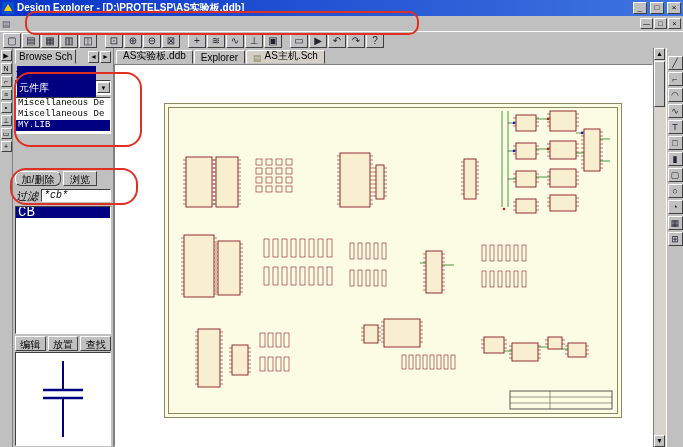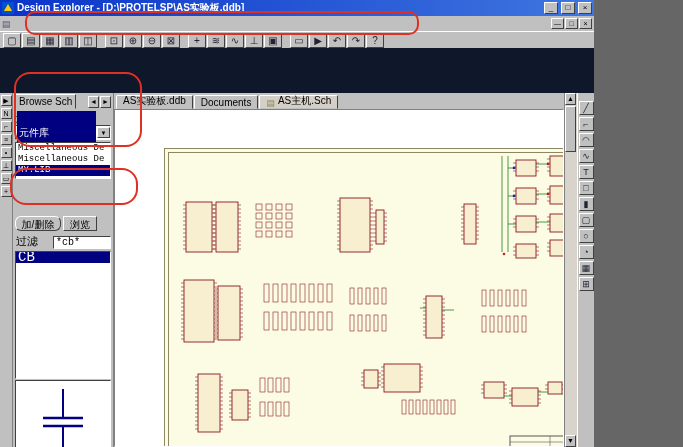--- a/index.html
+++ b/index.html
@@ -1,50 +1,50 @@
 <!DOCTYPE html>
 <html><head>
 <meta charset="utf-8">
 <style>
   html,body{margin:0;padding:0;background:#666;}
-  #app{position:relative;width:594px;height:447px;background:#0f172a;font-family:"Liberation Sans",sans-serif;font-size:11px;color:#000;overflow:hidden;}
+  #app{position:relative;width:683px;height:447px;background:#4d7c0f;font-family:"Liberation Sans",sans-serif;font-size:11px;color:#000;overflow:hidden;}
   .bo{border:1px solid;border-color:#ffffff #404040 #404040 #ffffff;}
   .bi{border:1px solid;border-color:#404040 #ffffff #ffffff #404040;}
   #titlebar{position:absolute;left:0;top:0;right:0;height:16px;background:linear-gradient(90deg,#0a34c8,#3f76e0);display:flex;align-items:center;padding:0 2px;gap:3px;box-sizing:border-box;}
   #title-text{color:#fff;font-weight:bold;font-size:10px;flex:1;white-space:nowrap;overflow:hidden;}
   .winbtn{width:14px;height:12px;background:#c0c0c0;font-size:8px;line-height:10px;text-align:center;flex:none;box-sizing:border-box;}
   #menubar{position:absolute;left:0;top:16px;right:0;height:15px;background:#c0c0c0;display:flex;align-items:center;padding:0 2px;box-sizing:border-box;}
   .childicon{font-size:9px;color:#557;margin-right:2px;}
   #menu-items{display:flex;}
   .menu-item{padding:0 5px;font-size:11px;white-space:nowrap;}
   #menubar .spacer{flex:1;}
   .childbtn{width:13px;height:11px;background:#c0c0c0;font-size:7px;line-height:9px;text-align:center;flex:none;margin-left:1px;box-sizing:border-box;}
   #toolbar{position:absolute;left:0;top:31px;right:0;height:17px;background:#c0c0c0;border-top:1px solid #fff;display:flex;align-items:center;padding:0 3px;gap:1px;box-sizing:border-box;}
   .tbbtn{width:18px;height:15px;font-size:10px;line-height:13px;text-align:center;color:#223;background:#c0c0c0;box-sizing:border-box;flex:none;}
   .tbsep{width:6px;height:15px;flex:none;}
-  #content{position:absolute;left:0;top:48px;right:0;bottom:0;display:flex;margin-top:45px;}
+  #content{position:absolute;left:0;top:48px;right:0;bottom:0;display:flex;}
   #leftstrip{width:13px;background:#c0c0c0;border-right:1px solid #808080;display:flex;flex-direction:column;align-items:center;padding-top:2px;gap:2px;flex:none;box-sizing:border-box;}
   .lsbtn{width:11px;height:11px;font-size:7px;line-height:9px;text-align:center;background:#c0c0c0;box-sizing:border-box;flex:none;}
   #sidebar{width:101px;background:#c0c0c0;display:flex;flex-direction:column;padding:1px 2px;box-sizing:border-box;border-right:1px solid #808080;flex:none;}
   #sidebar-header{display:flex;align-items:center;height:15px;flex:none;}
   #sidebar-tab{font-size:10px;padding:0 3px;background:#c0c0c0;border:1px solid;border-color:#fff #404040 #c0c0c0 #fff;height:13px;line-height:13px;white-space:nowrap;}
   .arrbtn{width:11px;height:12px;font-size:7px;line-height:10px;text-align:center;background:#c0c0c0;margin-left:1px;box-sizing:border-box;flex:none;}
   #browse-label{height:13px;font-size:11px;margin:2px 0 1px 1px;flex:none;}
   #combo{height:15px;display:flex;align-items:center;background:#fff;flex:none;box-sizing:border-box;}
   #combo-text{flex:1;background:#000080;color:#fff;font-size:10px;padding:16px 2px;height:11px;line-height:11px;margin:0 1px;white-space:nowrap;overflow:hidden;}
   #combo-arrow{width:13px;height:11px;font-size:6px;line-height:10px;text-align:center;background:#c0c0c0;box-sizing:border-box;}
   #library-list{height:37px;background:#fff;margin-top:2px;overflow:hidden;font-family:"Liberation Mono",monospace;font-size:9px;flex:none;box-sizing:border-box;}
   .lib-row{height:11px;line-height:11px;padding:0 2px;white-space:nowrap;overflow:hidden;}
   .selrow{background:#000080;color:#fff;}
   #side-gap{height:36px;flex:none;}
   .btnrow{display:flex;gap:2px;flex:none;margin:1px 0;}
   .sbtn{height:15px;line-height:15px;text-align:center;font-size:10px;padding:0 3px;background:#c0c0c0;white-space:nowrap;box-sizing:border-box;}
   #btn-addremove{width:46px;padding:0;border-radius:6px;}
   #btn-browse{width:34px;padding:0;}
-  #filter-row{display:flex;align-items:flex-end;gap:15px;height:15px;flex:none;font-size:11px;margin:2px 0 1px 1px;}
+  #filter-row{display:flex;align-items:flex-start;gap:3px;height:15px;flex:none;font-size:11px;margin:2px 0 1px 1px;font-style:italic;}
   #filter-box{flex:1;background:#fff;height:13px;line-height:12px;font-size:10px;font-family:"Liberation Mono",monospace;padding:0 2px;box-sizing:border-box;}
   #component-list{flex:none;height:128px;background:#fff;margin:1px 0;font-family:"Liberation Mono",monospace;font-size:14px;overflow:hidden;box-sizing:border-box;}
   #bottom-btnrow .sbtn{flex:1;}
   #preview{flex:1;background:#fff;display:flex;align-items:flex-start;justify-content:center;padding-top:4px;box-sizing:border-box;}
   #main{flex:1;display:flex;flex-direction:column;min-width:0;}
   #tabs{height:16px;display:flex;align-items:flex-end;padding-left:2px;background:#c0c0c0;flex:none;gap:1px;}
   .tab{height:14px;padding:0 6px;font-size:10px;background:#c0c0c0;border:1px solid;border-color:#fff #404040 #c0c0c0 #fff;border-radius:2px 2px 0 0;white-space:nowrap;display:flex;align-items:flex-end;gap:3px;box-sizing:border-box;}
   .tab.active{background:#d4d0c8;}
   .tabicon{color:#885;font-size:9px;}
   #canvas{flex:1;position:relative;background:#fff;border:1px solid;border-color:#808080 #fff #fff #808080;overflow:hidden;}
@@ -146,37 +146,42 @@
         <span class="sbtn bo" id="btn-addremove">加/删除</span>
         <span class="sbtn bo" id="btn-browse">浏览</span>
       </div>
       <div id="filter-row">
         <span>过滤</span>
         <span id="filter-box" class="bi">*cb*</span>
       </div>
       <div id="component-list" class="bi">
           <span class="lib-row selrow" style="display: block;">CB</span>
         </div>
+      <div class="btnrow" id="bottom-btnrow">
+          <span class="sbtn bo">编辑</span>
+          <span class="sbtn bo">放置</span>
+          <span class="sbtn bo">查找</span>
+        </div>
       <div id="preview" class="bi">
         <svg width="72" height="84" viewBox="0 0 72 84">
           <line x1="36" y1="4" x2="36" y2="32" stroke="#000080" stroke-width="2"></line>
           <line x1="16" y1="33" x2="56" y2="33" stroke="#000080" stroke-width="2.5"></line>
           <line x1="16" y1="41" x2="56" y2="41" stroke="#000080" stroke-width="2.5"></line>
           <line x1="36" y1="42" x2="36" y2="80" stroke="#000080" stroke-width="2"></line>
         </svg>
       </div>
     </div>
 
     <div id="main">
       <div id="tabs">
           <span class="tab">
             <span>AS实验板.ddb</span>
           </span>
           <span class="tab">
-            <span>Documents</span>
+            <span>Explorer</span>
           </span>
           <span class="tab active">
             <span class="tabicon">▤</span>
             <span>AS主机.Sch</span>
           </span>
         </div>
       <div id="canvas">
         <svg id="sheet" width="458" height="315" style="left: 49px; top: 38px;">
             <rect x="0.5" y="0.5" width="457" height="314" fill="#FCFCE4" stroke="#8c8864"></rect>
             <rect x="4.5" y="4.5" width="449" height="306" fill="none" stroke="#8c8864"></rect>

